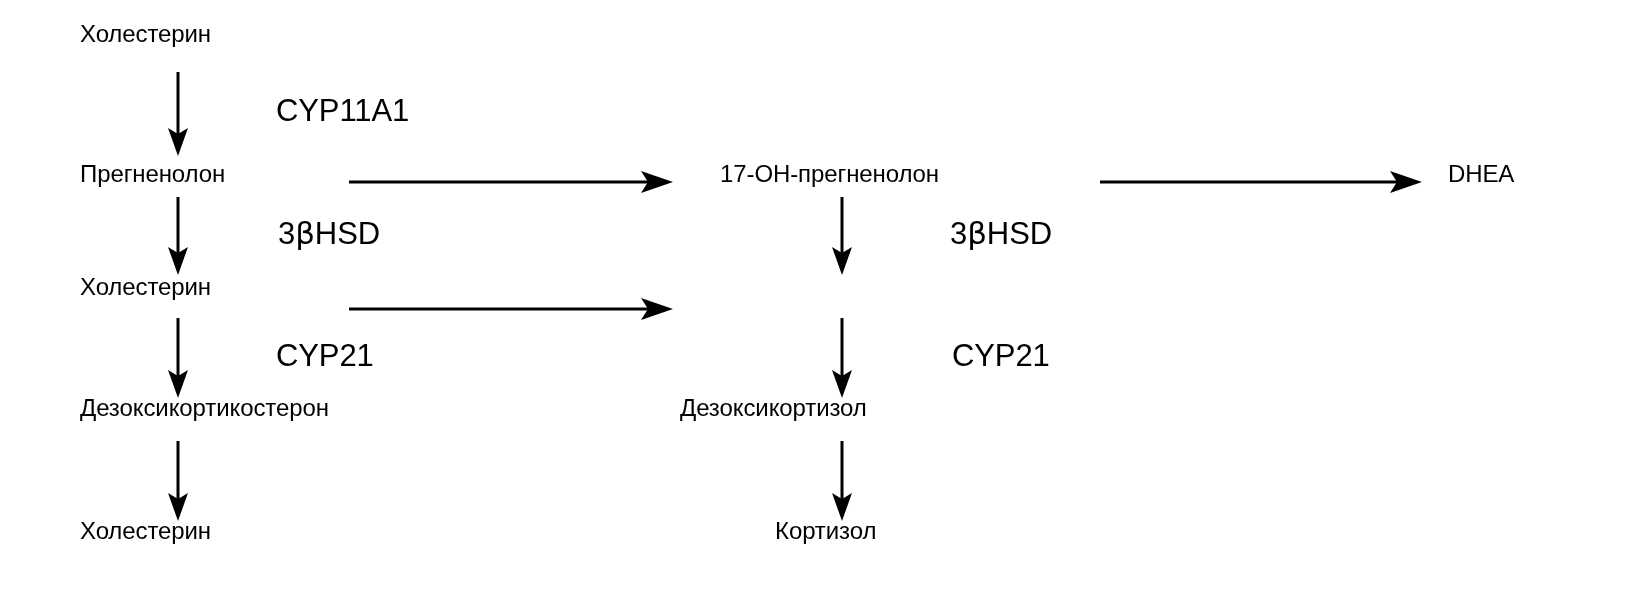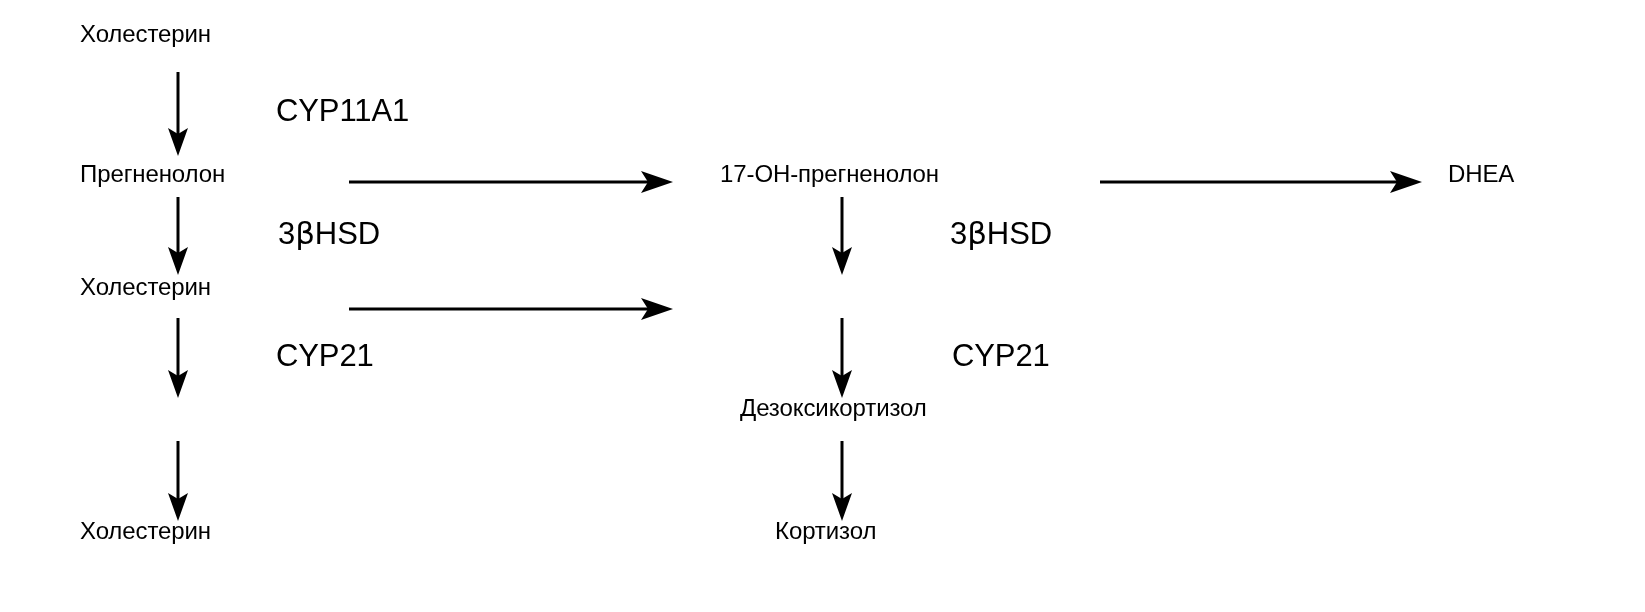--- a/index.html
+++ b/index.html
@@ -53,27 +53,28 @@
 <body>
 
 <div id="canvas">
 
   <div class="node" style="left:80px; top:22px;">Холестерин</div>
 
   <div class="node" style="left:80px; top:162px;">Прегненолон</div>
 
   <div class="node" style="left:80px; top:275px;">Холестерин</div>
 
+  <div class="node" style="left:80px; top:396px;">Дезоксикортикостерон</div>
 
   <div class="node" style="left:80px; top:519px;">Холестерин</div>
 
   <div class="node" style="left:700px; top:162px;margin-left:20px;">17-OH-прегненолон</div>
 
 
-  <div class="node" style="left:740px; top:396px;">Дезоксикортизол</div>
+  <div class="node" style="left:680px; top:396px;">Дезоксикортизол</div>
 
   <div class="node" style="left:775px; top:519px;">Кортизол</div>
 
   <div class="node" style="left:1448px; top:162px;">DHEA</div>
 
   <div class="enzyme" style="left:276px; top:95px;text-align:right;">CYP11A1</div>
 
   <div class="enzyme" style="left:278px; top:218px;"><span>3</span><span class="beta">β</span><span>HSD</span></div>
 
   <div class="enzyme" style="left:276px; top:340px;">CYP21</div>

